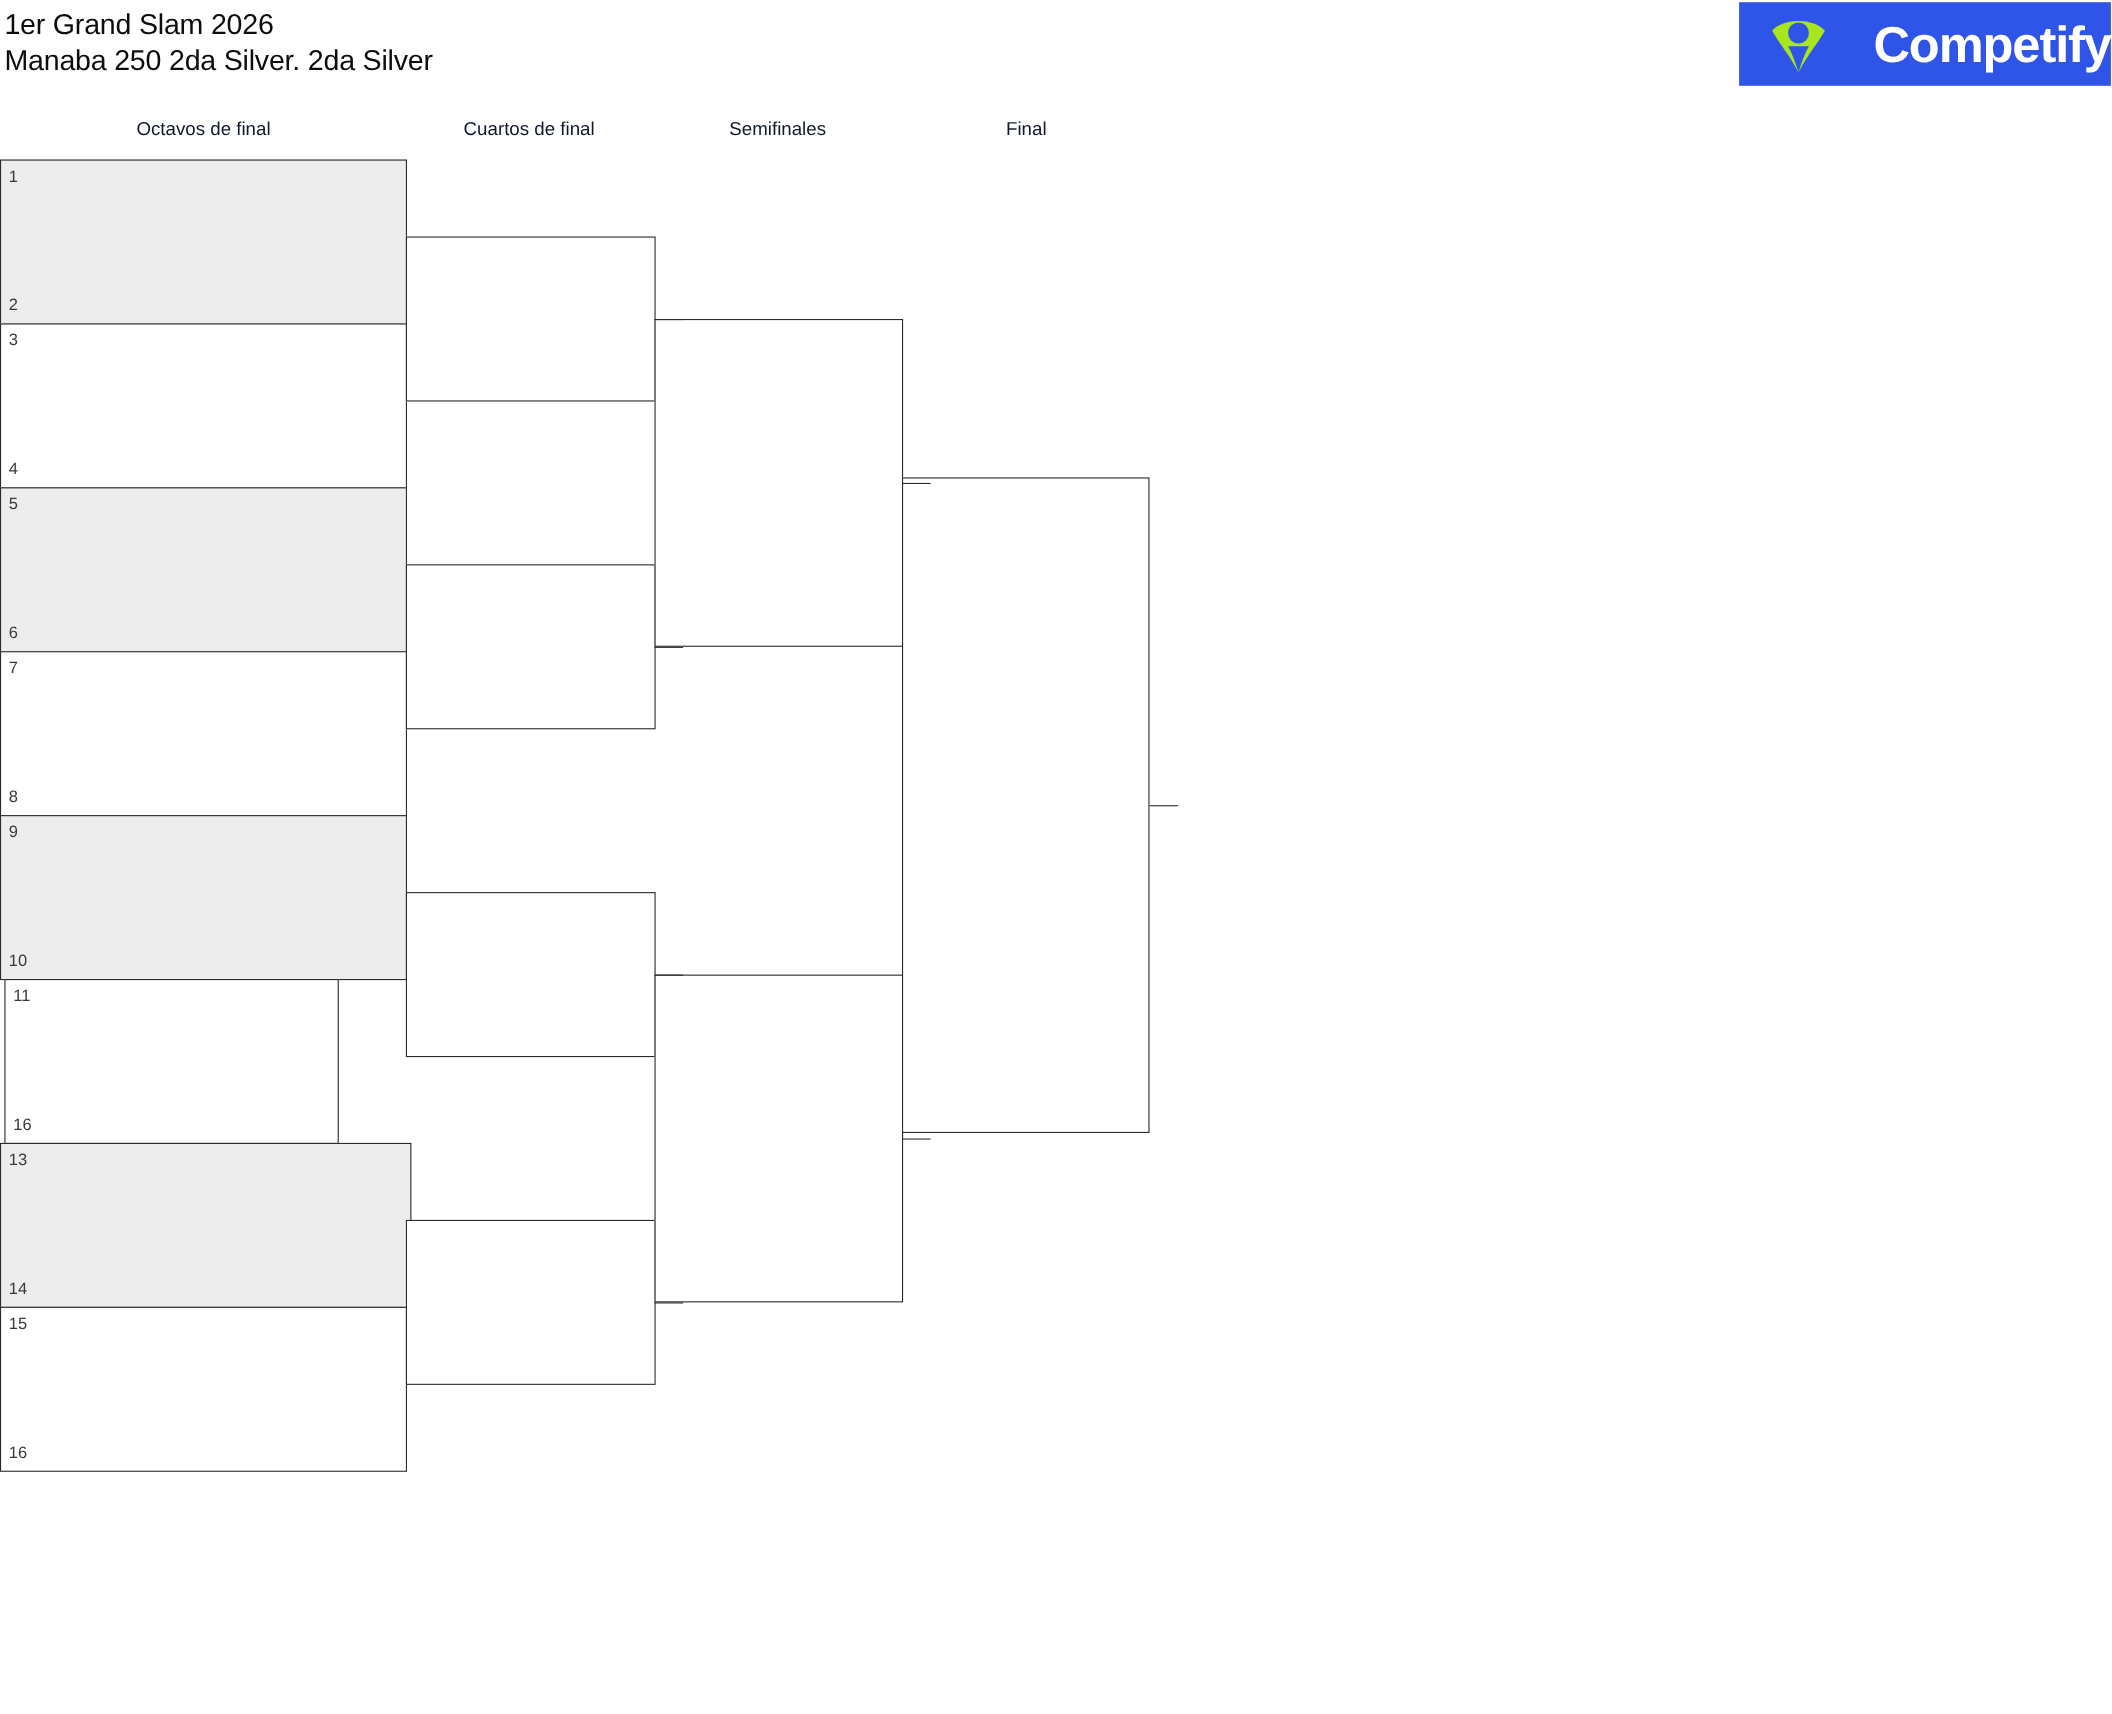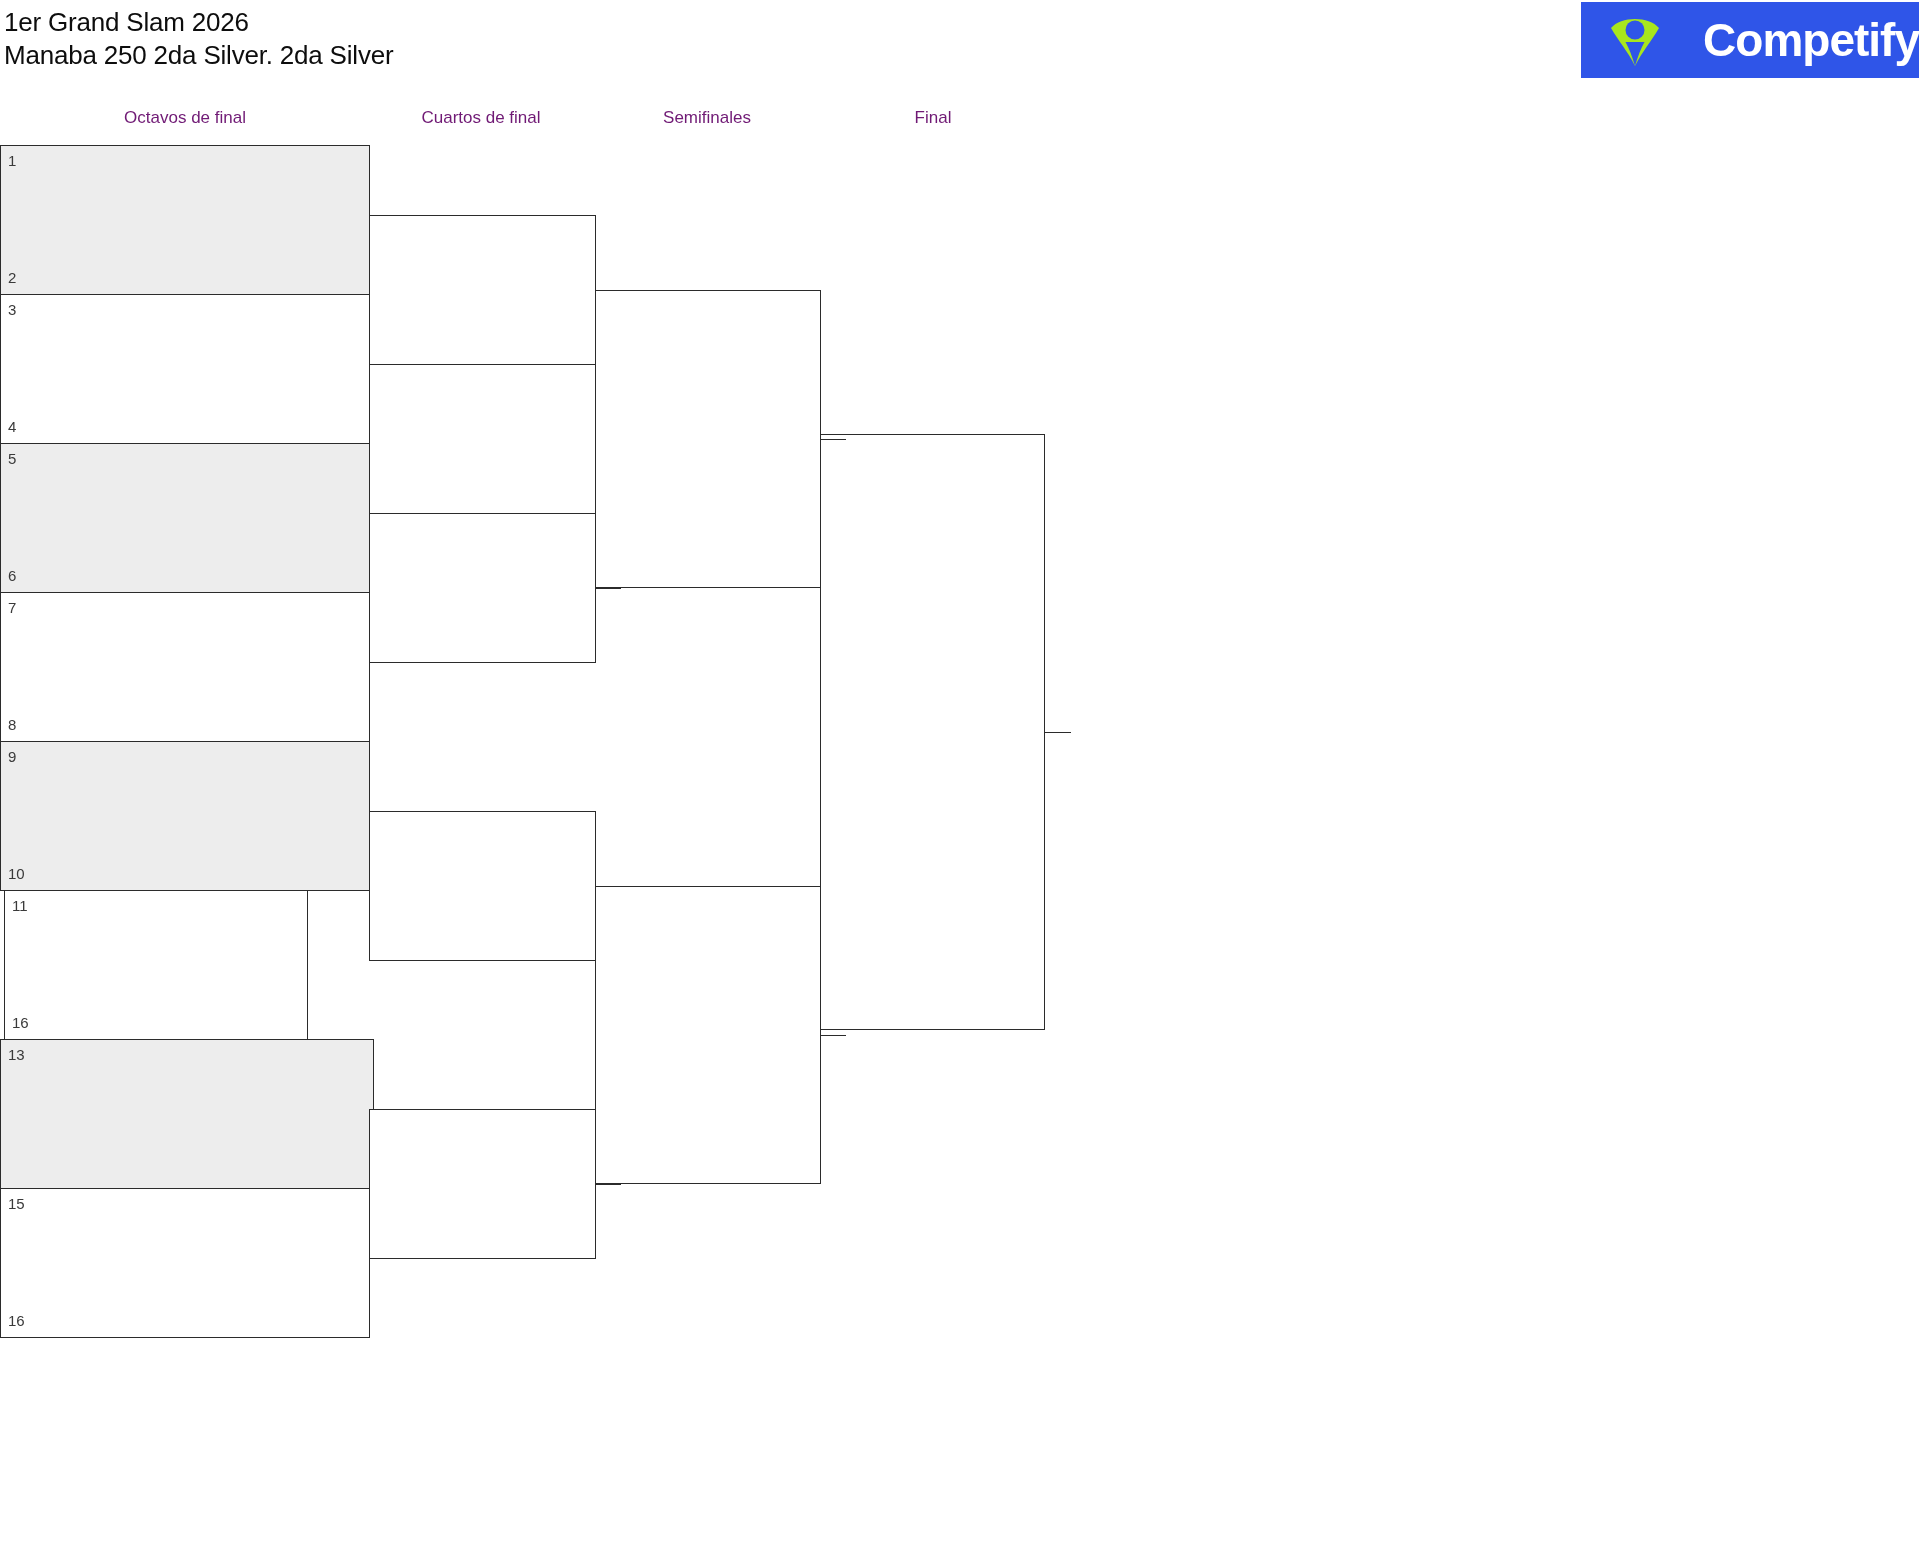--- a/index.html
+++ b/index.html
@@ -34,21 +34,21 @@
   }
   .logo-text {
     color: #ffffff; font-size: 46px; font-weight: bold;
     letter-spacing: -1px; margin-left: 16px;
     font-family: "Liberation Sans", sans-serif;
   }
 
   
   .round-head {
     position: absolute; top: 108px;
-    font-size: 17px; color: #701a75;
+    font-size: 17px; color: #0f172a;
     text-align: center; white-space: nowrap;
     transform: translateX(-50%);
   }
 
   
   .bracket { position: absolute; left: 0; top: 0; }
 
   .match {
     position: absolute;
     border: 1.5px solid #2b2b2b;
@@ -153,20 +153,23 @@
       </div>
       <div class="slot bottom">
         <span class="slot-label">16</span>
       </div>
     </div>
 
     <div class="match shaded" style="left:0px;top:1039px;width:374px;height:150px">
       <div class="slot">
         <span class="slot-label">13</span>
       </div>
+      <div class="slot bottom">
+        <span class="slot-label">14</span>
+      </div>
     </div>
 
     <div class="match" style="left:0px;top:1188px;width:370px;height:150px">
       <div class="slot">
         <span class="slot-label">15</span>
       </div>
       <div class="slot bottom">
         <span class="slot-label">16</span>
       </div>
     </div>

